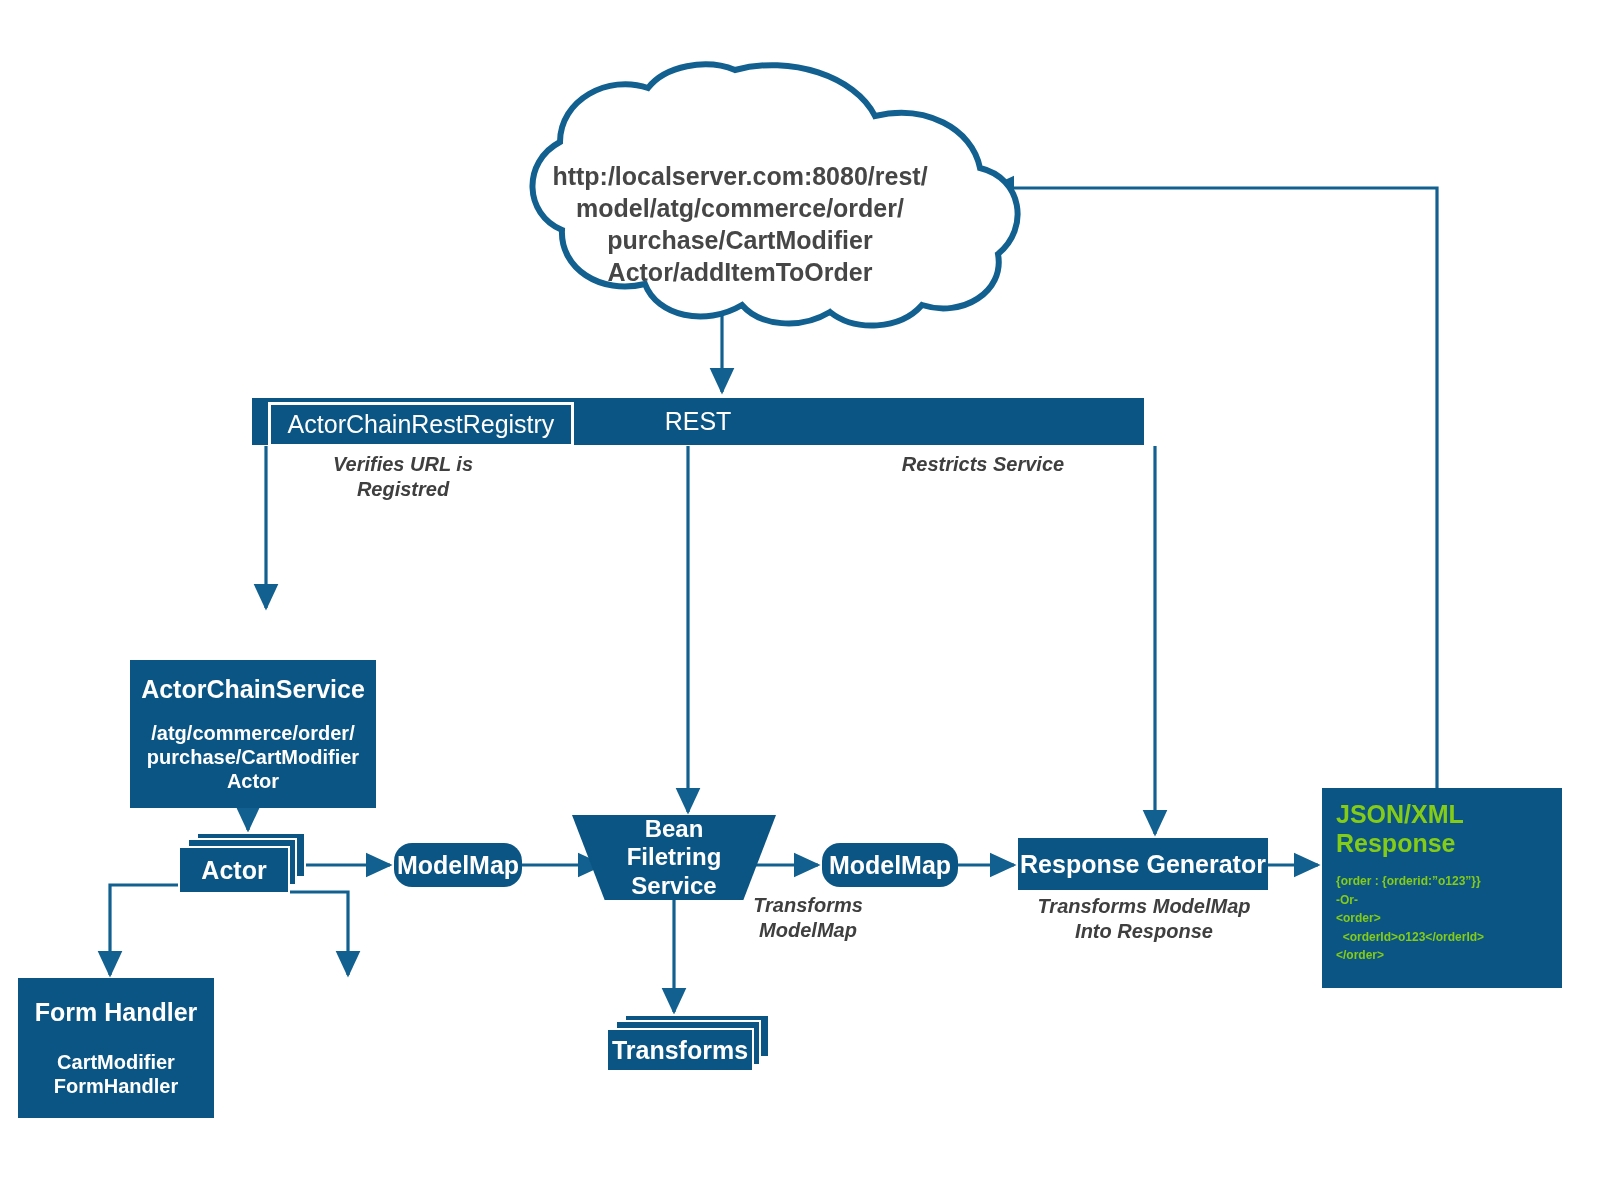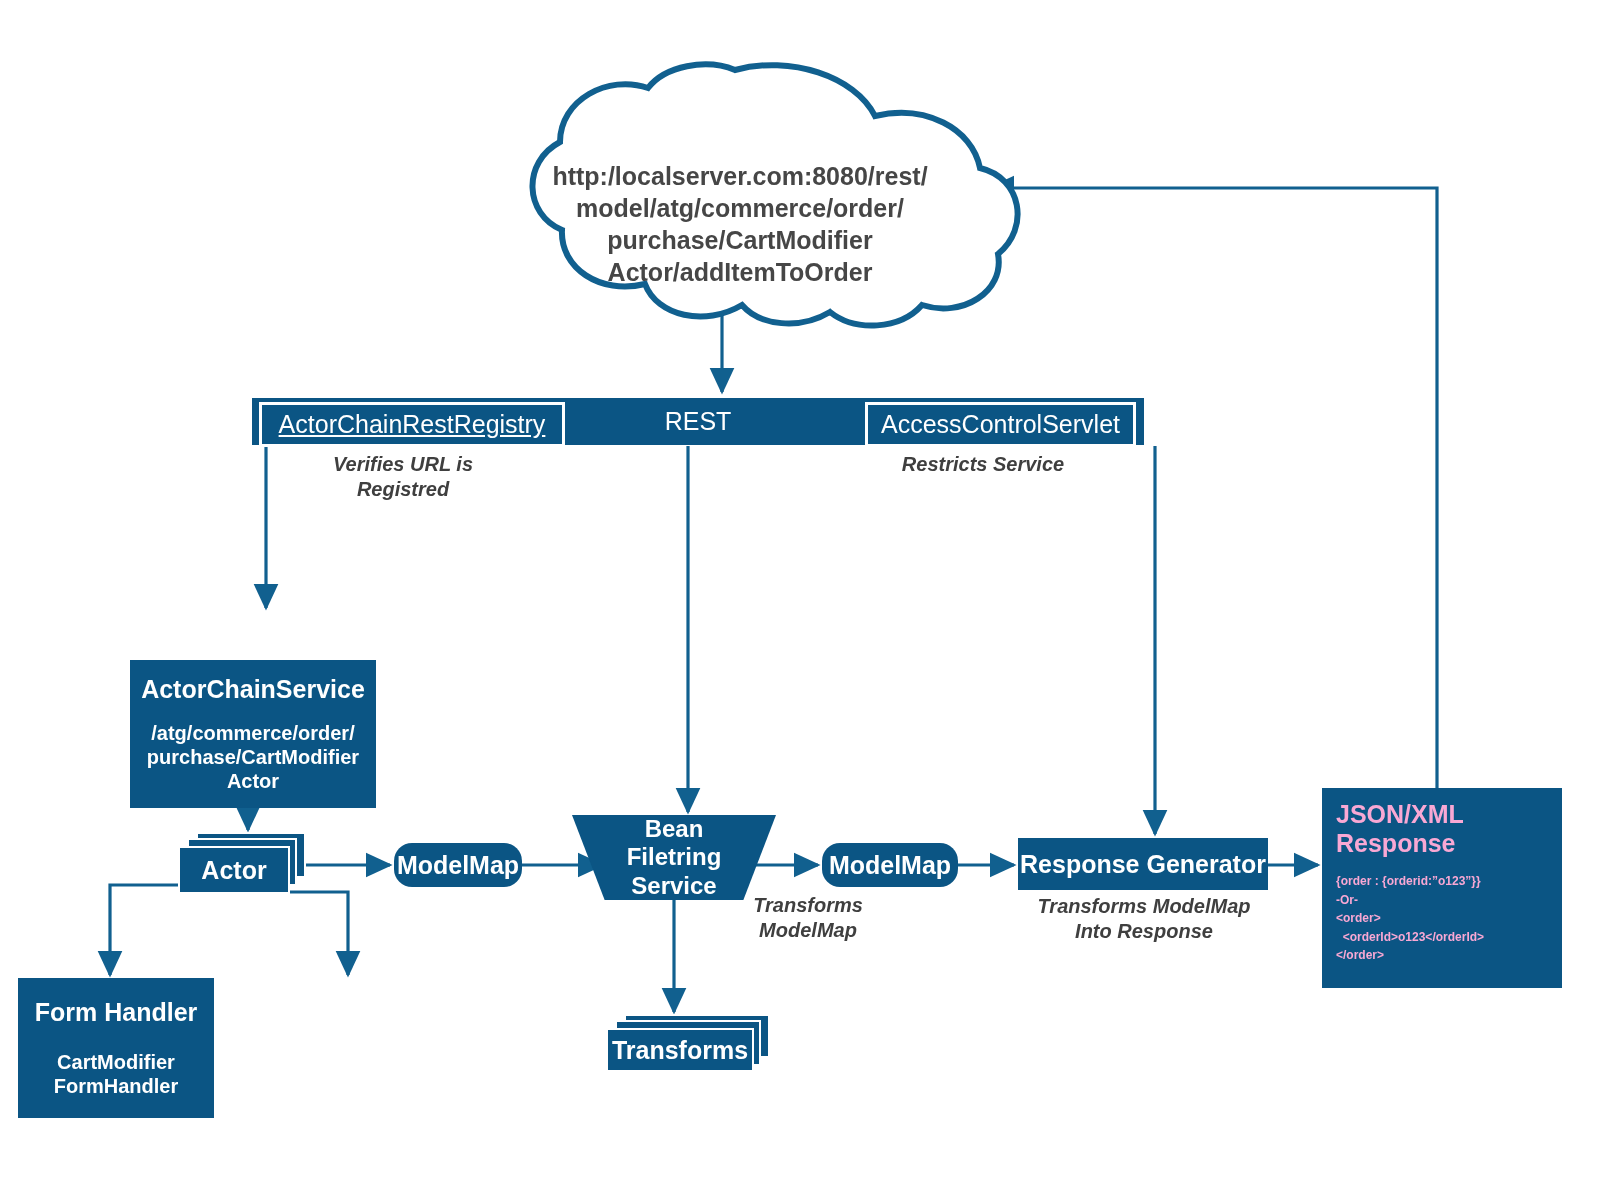--- a/index.html
+++ b/index.html
@@ -37,21 +37,21 @@
         display:flex;align-items:center;justify-content:center;text-align:center;
         font-size:24px;font-weight:700;line-height:1.18;white-space:pre-line;}
 
   
   .stack{position:absolute;}
   .stack .layer{position:absolute;background:#0b5584;border:2px solid #ffffff;box-sizing:border-box;}
   .stack .front{position:absolute;background:#0b5584;border:2px solid #ffffff;box-sizing:border-box;
                 color:#fff;display:flex;align-items:center;justify-content:center;
                 font-size:25px;font-weight:700;}
 
-  .codebox{position:absolute;background:#0b5584;color:#f9a8d4;box-sizing:border-box;
+  .codebox{position:absolute;background:#0b5584;color:#84cc16;box-sizing:border-box;
            padding:12px 14px 4px 14px;}
   .codebox .hd{font-size:25px;font-weight:700;margin-bottom:14px;}
   .codebox .ln{font-size:12px;font-weight:700;line-height:1.55;white-space:pre;}
   .codebox .ctr{text-align:left;}
 </style>
 </head>
 <body>
 
 <div id="stage">
 
@@ -107,23 +107,22 @@
                C 665,66 706,58 735,70 Z"></path>
     </g>
   </svg>
 
   <div class="cloud-text" style="left:540px;top:160px;width:400px;">http:/localserver.com:8080/rest/
 model/atg/commerce/order/
 purchase/CartModifier
 Actor/addItemToOrder</div>
 
   <div class="restbar" style="left:252px;top:398px;width:892px;height:47px;">
-    <div class="slot boxed" style="left:7px;top:4px;width:300px;height:39px;text-decoration:underline;">ActorChainRestRegistry</div>
+    <div class="slot boxed" style="left:16px;top:4px;width:300px;height:39px;">ActorChainRestRegistry</div>
     <div class="slot" style="left:386px;top:4px;width:120px;height:39px;">REST</div>
-    <div class="slot boxed" style="left:613px;top:4px;width:265px;height:39px;">AccessControlServlet</div>
   </div>
 
   <div class="caption" style="left:288px;top:452px;width:230px;">Verifies URL is Registred</div>
   <div class="caption" style="left:898px;top:452px;width:170px;">Restricts Service</div>
 
   <div class="node" style="left:130px;top:614px;width:246px;height:148px;margin-top:46px;">
     <div class="title" style="font-size:25px;margin-bottom:16px;">ActorChainService</div>
     <div class="sub" style="font-size:20px;white-space:pre-line;">/atg/commerce/order/
 purchase/CartModifier
 Actor</div>

